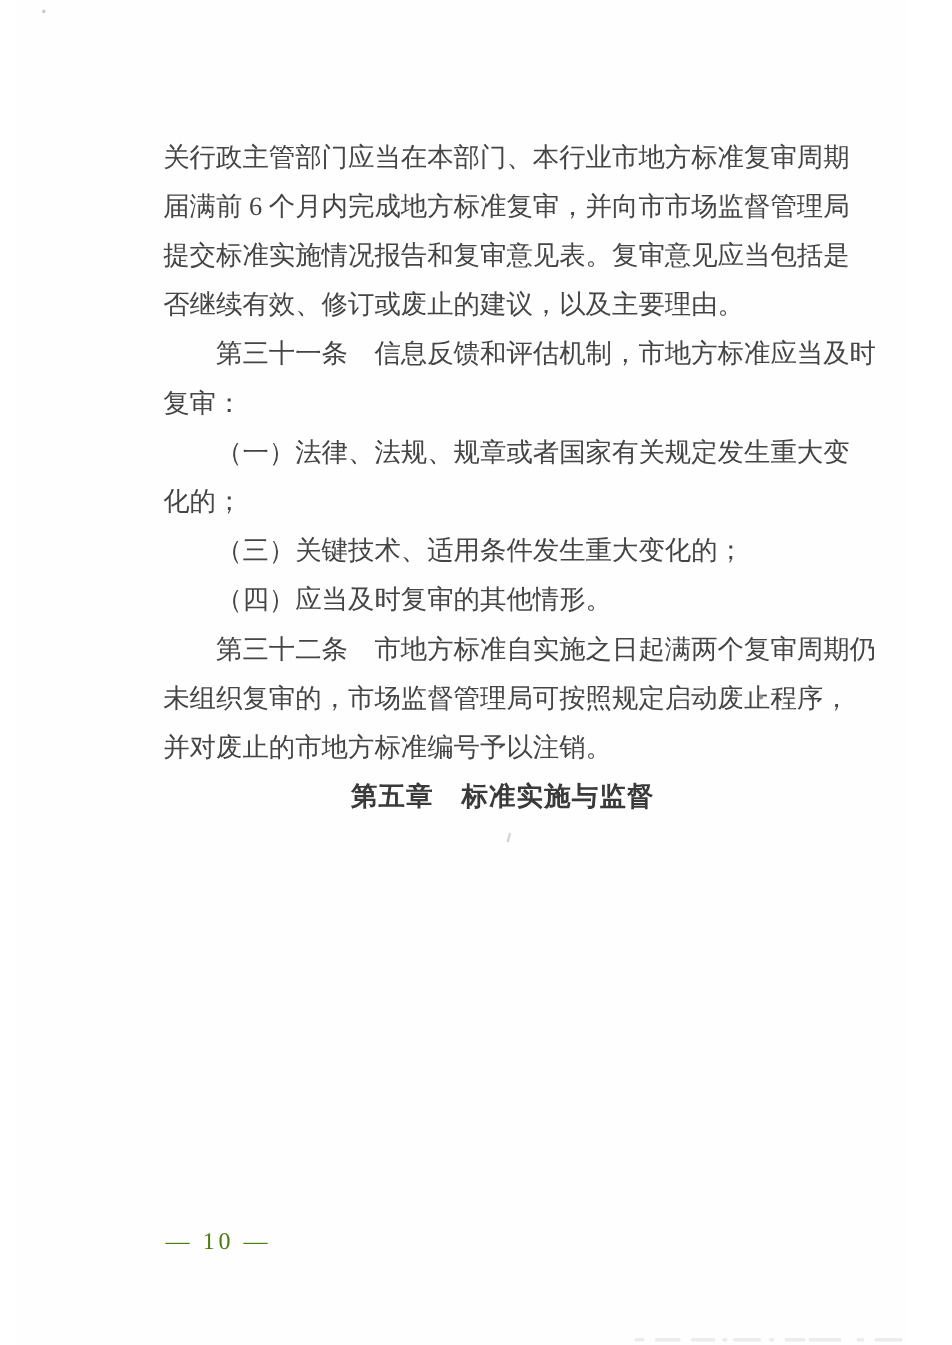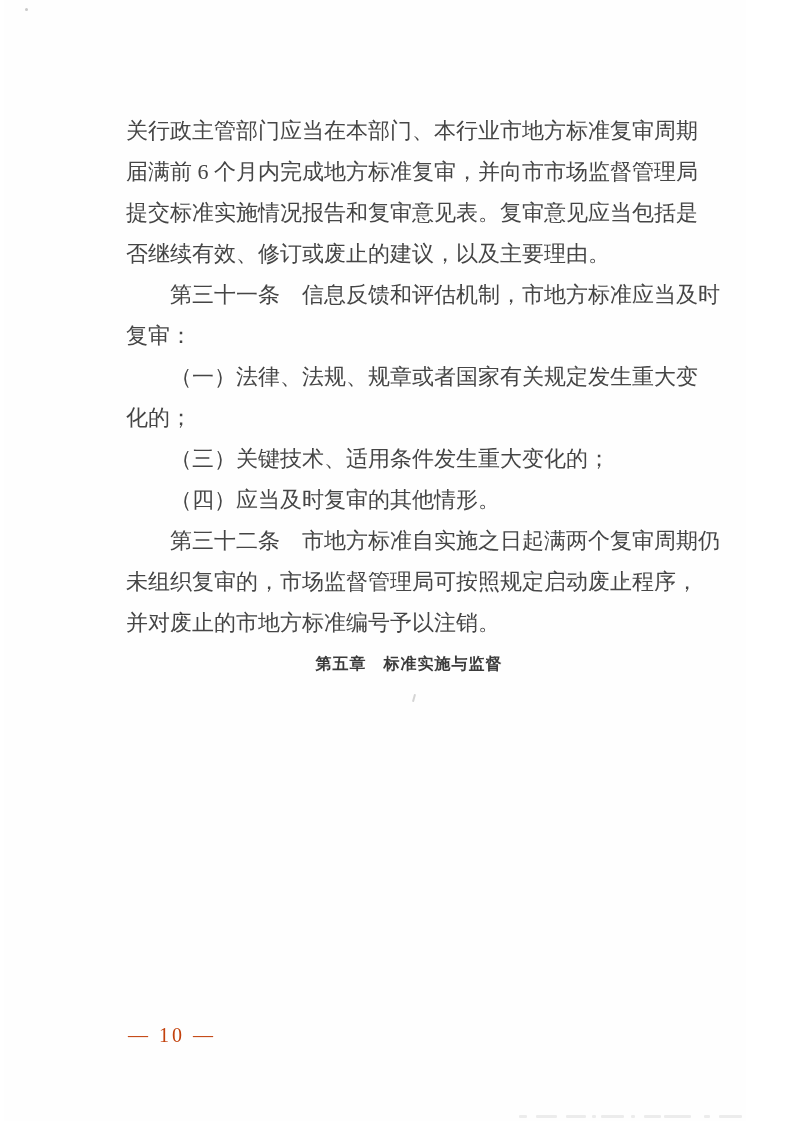--- a/index.html
+++ b/index.html
@@ -8,21 +8,21 @@
   }
   body {
     width: 793px;
     height: 1121px;
     position: relative;
     background: #ffffff;
     font-family: "Liberation Serif", "DejaVu Serif", serif;
   }
   .page {
     position: absolute;
-    left: 4px; top: 0;
+    left: 14px; top: 0;
     width: 742px;
     height: 1121px;
     background: #fefefe;
     overflow: hidden;
   }
   
   .page-text {
     position: absolute;
     left: 122px;
     top: 110px;
@@ -42,30 +42,30 @@
   }
   .indent {
     text-indent: 2em;
   }
   h2.chapter-heading {
     text-align: center;
     font-weight: bold;
     font-family: "Liberation Sans", "DejaVu Sans", sans-serif;
     color: #3a3a3a;
     letter-spacing: 1px;
-    font-size: 16px;
+    font-size: 22px;
   }
   
   .page-number {
     position: absolute;
     left: 124px;
     top: 1024px;
     font-size: 20px;
     line-height: 22px;
-    color: #c2410c;
+    color: #4d7c0f;
     letter-spacing: 3px;
     font-family: "Liberation Serif", "DejaVu Serif", serif;
     text-align: center;
   }
   
   .artifact {
     position: absolute;
     background: #cccccc;
   }
   .speck-top {

